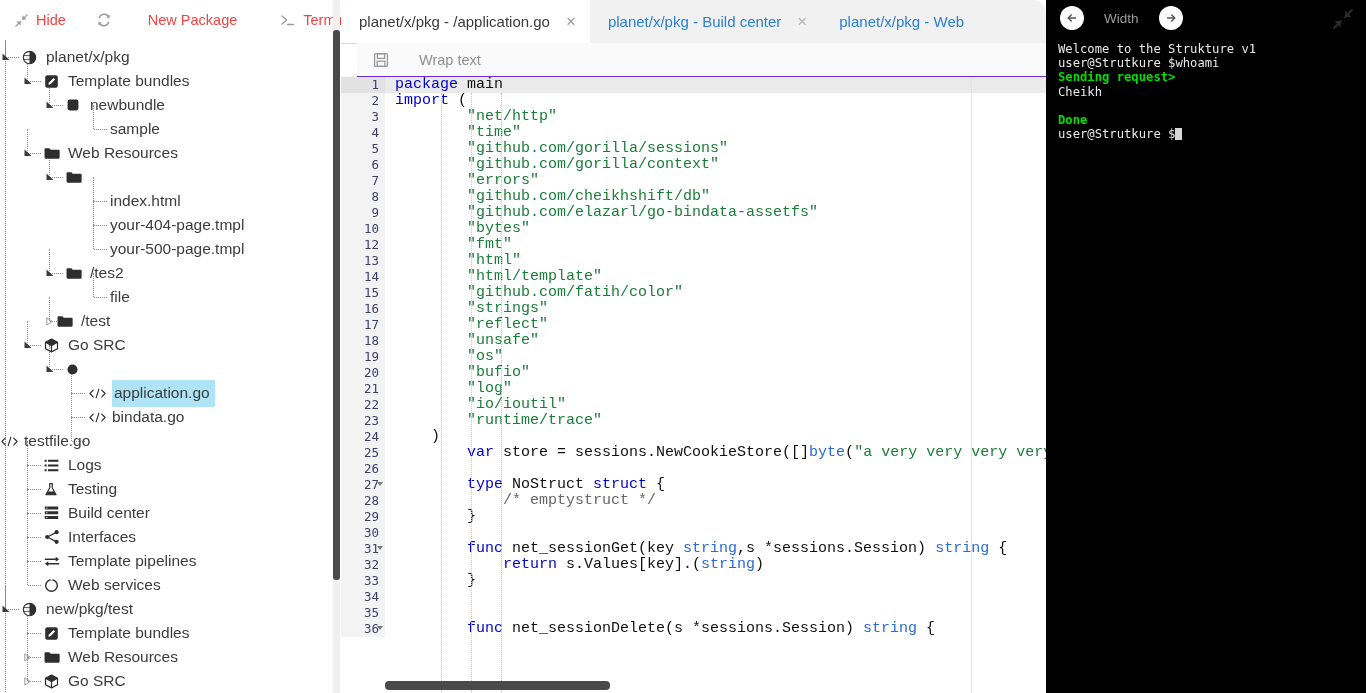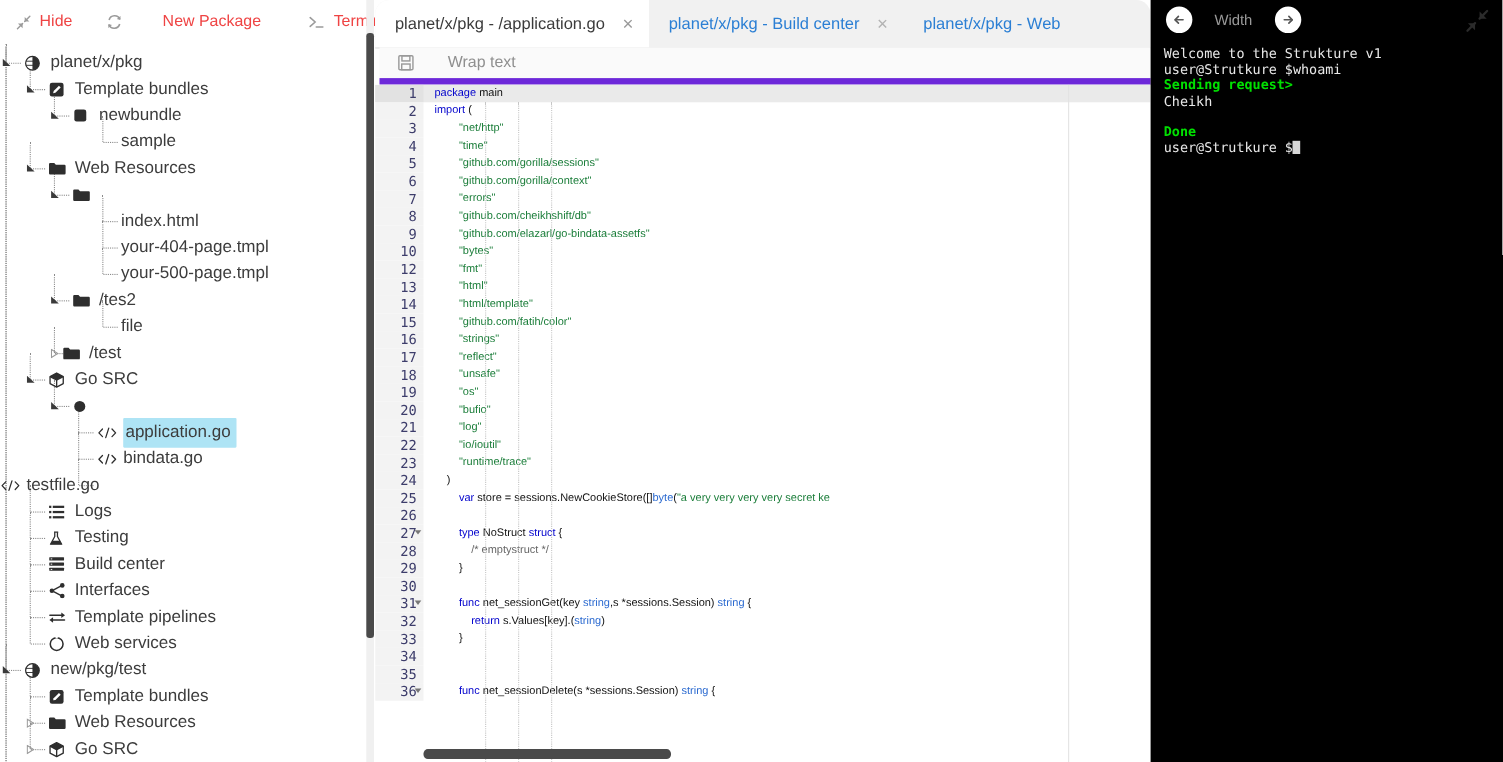--- a/index.html
+++ b/index.html
@@ -101,22 +101,22 @@
   .tab.active { background: #ffffff; color: #3b3b3b; }
   .tab .tab-title { color: #2b7fd4; }
   .tab.active .tab-title { color: #3b3b3b; }
   .tab .tab-close {
     color: #b3b3b3; font-size: 17px; line-height: 1;
     cursor: pointer; font-family: "Liberation Sans", sans-serif;
   }
   .tab.active .tab-close { color: #9a9a9a; }
 
   #editor-toolbar {
-    position: absolute; left: 4px; top: 43px; width: 705px; height: 34px;
-    background: #fafafa; border-bottom: 6px solid #6d28d9;
+    position: absolute; left: 16px; top: 43px; width: 705px; height: 34px;
+    background: #fafafa; border-bottom: 1px solid #6d28d9;
     display: flex; align-items: center; padding-left: 16px; box-sizing: border-box;
   }
   #editor-toolbar .save-ico { margin-right: 30px; cursor: pointer; display:flex; }
   #editor-toolbar .wrap-label {
     color: #8f8f8f; font-size: 14.5px; cursor: pointer; user-select: none;
   }
 
   #code-area {
     position: absolute; left: 0; top: 77px; width: 705px; height: 616px;
     background: #ffffff; overflow: hidden;
@@ -133,22 +133,22 @@
     user-select: none;
   }
   .code-row.active-line .gutter { background: #e2e2e2; }
   .fold {
     position: absolute; left: 36px; top: 5px;
     width: 0; height: 0; border-left: 3.5px solid transparent;
     border-right: 3.5px solid transparent; border-top: 4px solid #777;
   }
   .code-text {
     flex: 1; padding-left: 10px;
-    font-family: Liberation Sans, sans-serif;
-    font-size: 10px; line-height: 16px; color: #111;
+    font-family: Liberation Mono, monospace;
+    font-size: 15px; line-height: 16px; color: #111;
     white-space: pre; overflow: hidden;
   }
   .k { color: #0000cc; }      
   .s { color: #1a7d39; }      
   .t { color: #2b6ad0; }      
   .c { color: #666666; }      
   .p { color: #111111; }      
 
   
   #indent-guides { position: absolute; left: 0; top: 0; width: 705px; height: 616px; pointer-events: none; }

